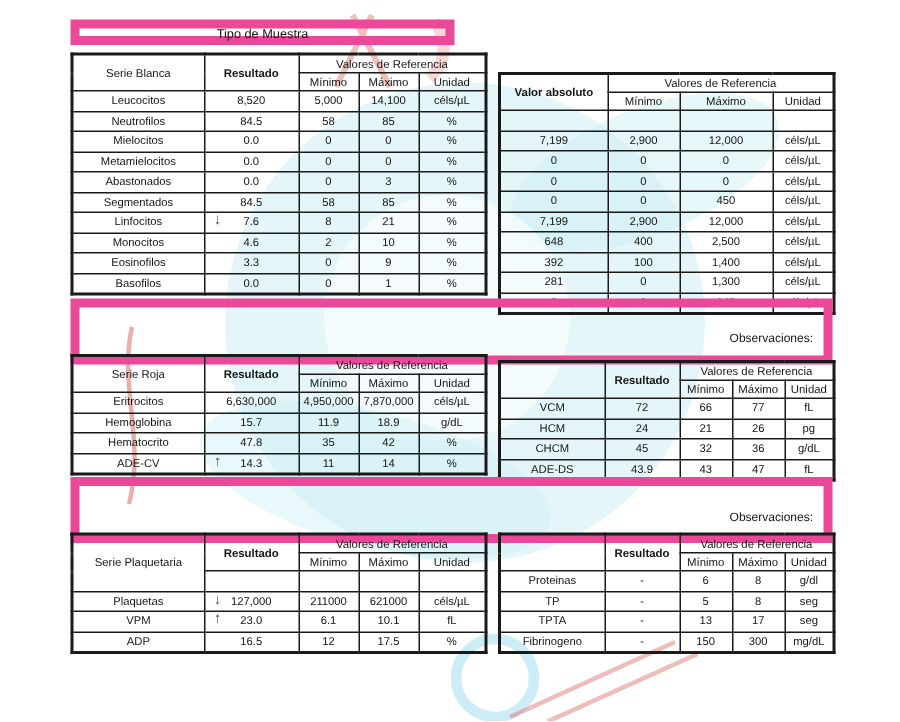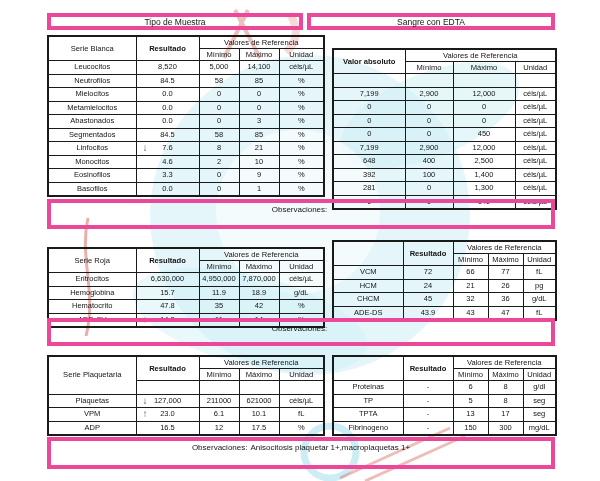--- a/index.html
+++ b/index.html
@@ -1,31 +1,31 @@
 <!DOCTYPE html>
 <html><head>
 <meta charset="utf-8">
 <style>
   html,body{margin:0;padding:0;background:#ffffff;}
   .page{position:relative;width:600px;height:481px;background:#ffffff;overflow:hidden;
         font-family:"Liberation Sans",sans-serif;color:#141414;}
   .wm{position:absolute;left:0;top:0;z-index:0;}
-  .box{position:absolute;z-index:1;border:4px solid #ec4899;box-sizing:border-box;background:transparent;}
+  .box{position:absolute;z-index:1;border:6px solid #ec4899;box-sizing:border-box;background:transparent;}
   .topbox{display:flex;align-items:center;justify-content:center;font-size:8.5px;}
   table.t{position:absolute;z-index:1;border-collapse:collapse;table-layout:fixed;border:2px solid #1a1a1a;}
   table.t td{border:1.5px solid #1a1a1a;padding:0;height:12.5px;line-height:1.05;
              font-size:7.5px;text-align:center;vertical-align:middle;
              white-space:nowrap;overflow:hidden;background:transparent;}
   table.t tr.hr td{height:11px;font-size:7.6px;}
   td.b{font-weight:bold;}
   td.ttl{vertical-align:bottom;font-size:8px;padding-bottom:1px;}
   td.res{background:#b7d8e1;position:relative;}
   .arrow{position:absolute;left:6px;top:50%;transform:translateY(-52%);
          color:#41565f;font-weight:bold;font-size:10px;}
-  .obs{font-size:8px;padding:2px 4px;text-align:center;}
+  .obs{font-size:8px;padding:16px 4px;text-align:right;}
   .obs .lbl{margin-right:3px;}
 </style>
 </head>
 <body>
 
 <div class="page">
 
   <svg class="wm" width="600" height="481" viewBox="0 0 600 481">
     <ellipse cx="430" cy="115" rx="95" ry="42" transform="rotate(-22 430 115)" fill="#cdeff6" opacity="0.5"></ellipse>
     <circle cx="310" cy="215" r="160" fill="#cdeff6" opacity="0.55"></circle>
@@ -34,23 +34,20 @@
     <circle cx="330" cy="452" r="26" fill="none" stroke="#bfe9f2" stroke-width="7" opacity="0.8"></circle>
     <path d="M235,10 L260,58 M248,10 L224,58" stroke="#e08d86" stroke-width="4" fill="none" opacity="0.55"></path>
     <path d="M290,14 C300,30 296,44 286,52" stroke="#f0b3ad" stroke-width="8" fill="none" opacity="0.5"></path>
     <path d="M88,218 C79,258 97,292 86,336" stroke="#d97b74" stroke-width="3" fill="none" opacity="0.6"></path>
     <path d="M340,478 L450,428 M365,481 L465,436" stroke="#d97b74" stroke-width="3" fill="none" opacity="0.5"></path>
   </svg>
 
   <div class="box topbox" style="left:47px;top:13px;width:256px;height:17px;">
     <span>Tipo de Muestra</span>
   </div>
-  <div class="box topbox" style="left:307px;top:13px;width:248px;height:17px;">
-    <span>Sangre con EDTA</span>
-  </div>
 
   <table class="t" style="left:47px;top:35px;">
     <colgroup>
         <col style="width:88px">
         <col style="width:63px">
         <col style="width:40px">
         <col style="width:40px">
         <col style="width:45px">
       </colgroup>
     <tbody>
@@ -214,21 +211,21 @@
       <td>140</td>
       <td>céls/µL</td>
     </tr>
   </tbody>
     </table>
 
   <div class="box obs" style="left:47px;top:199px;width:508px;height:30px;">
     <span class="lbl">Observaciones:</span><span></span>
   </div>
 
-  <table class="t" style="left:47px;top:247px;">
+  <table class="t" style="left:47px;top:236px;">
     <colgroup>
         <col style="width:88px">
         <col style="width:63px">
         <col style="width:40px">
         <col style="width:40px">
         <col style="width:45px">
       </colgroup>
     <tbody>
         <tr class="hr">
       <td rowspan="2" class="ttl">Serie Roja</td>
@@ -417,17 +414,14 @@
     <tr>
       <td>Fibrinogeno</td>
       <td class="res">-</td>
       <td>150</td>
       <td>300</td>
       <td>mg/dL</td>
     </tr>
   </tbody>
     </table>
 
-  <div class="box obs" style="left:47px;top:437px;width:508px;height:32px;">
-    <span class="lbl">Observaciones:</span><span>Anisocitosis plaquetar 1+,macroplaquetas 1+</span>
-  </div>
 
 </div>
 
 </body></html>

